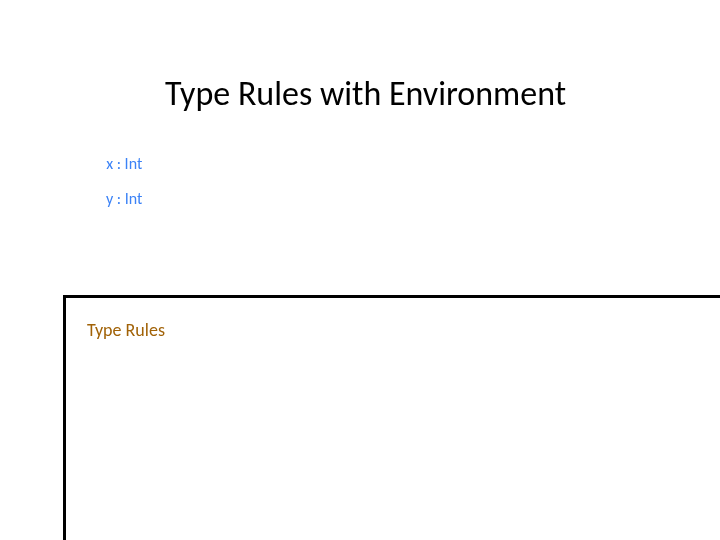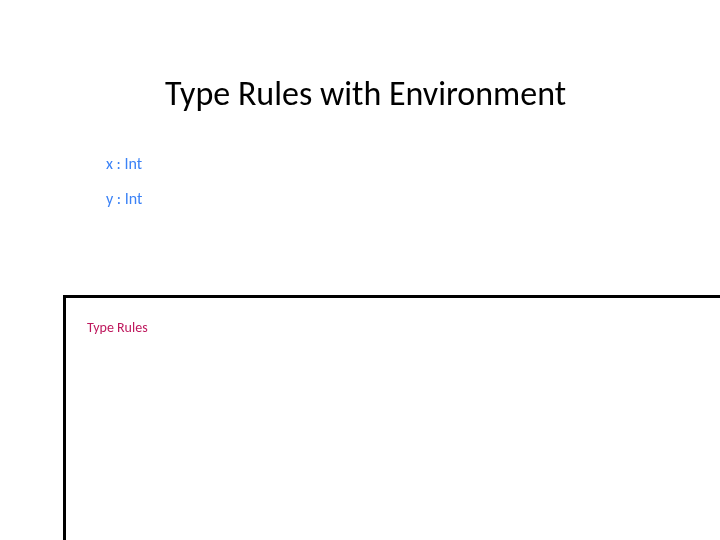--- a/index.html
+++ b/index.html
@@ -1,18 +1,19 @@
 <!DOCTYPE html>
 <html><head>
   <meta charset="utf-8">
   <style>
     * {
       margin: 15px;
       padding: 0;
       box-sizing: border-box;
+      text-align: center;
     }
     body {
       width: 720px;
       height: 540px;
       background: #ffffff;
       font-family: Calibri, "Segoe UI", Arial, sans-serif;
       position: relative;
     }
     .title {
       position: absolute;
@@ -36,22 +37,22 @@
       left: 18px;
       width: 684px;
       height: 265px;
       border: 3px solid #000;
       background: #fff;
     }
     .rules-label {
       position: absolute;
       top: 6px;
       left: 6px;
-      font-size: 14px;
-      color: #be185d;
+      font-size: 18px;
+      color: #a16207;
     }
   </style>
 </head>
 <body>
 
 <div class="title">Type Rules with Environment</div>
 
 <div class="env-block">
   <div>x : Int</div>
   <div>y : Int</div>

